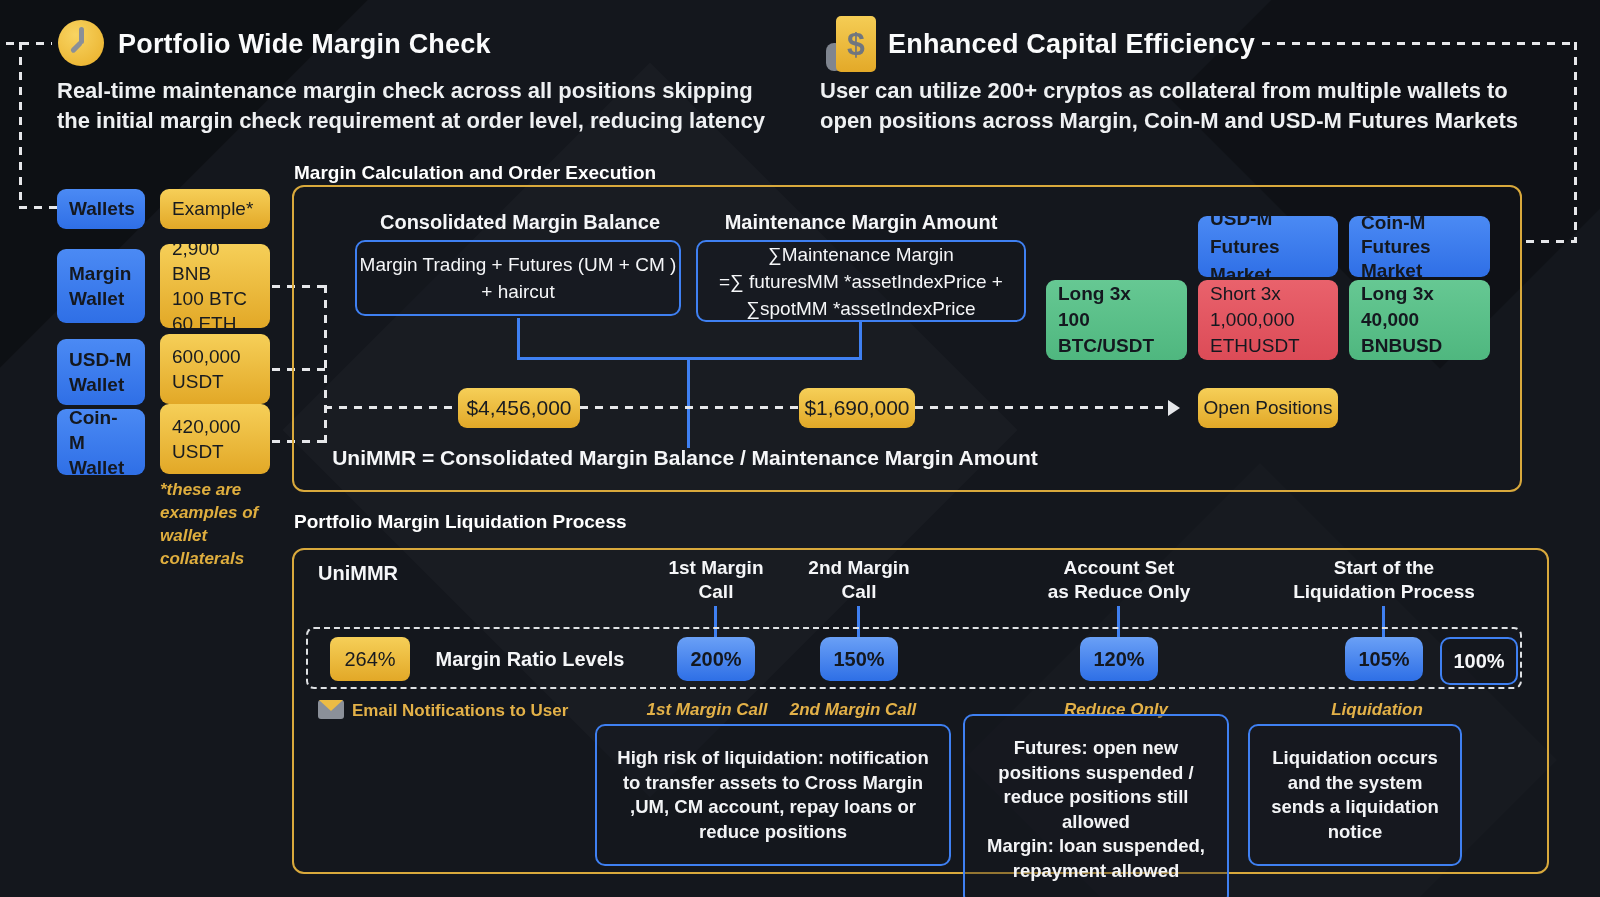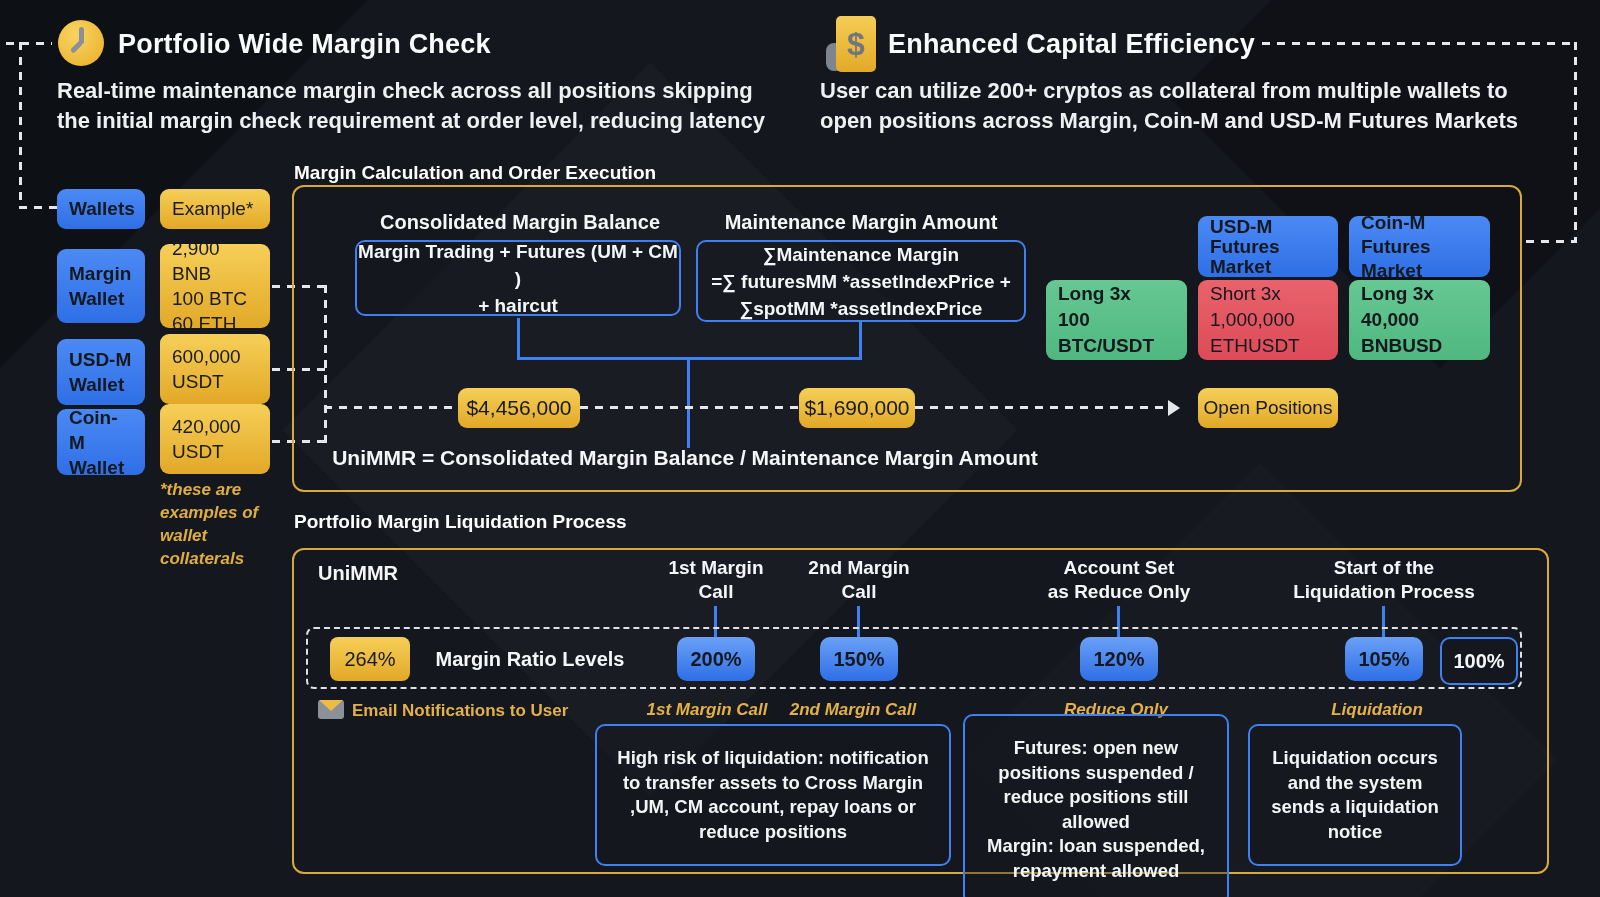--- a/index.html
+++ b/index.html
@@ -25,21 +25,21 @@
   .box-green{background:linear-gradient(180deg,#66c893,#4fb77f);color:#14181f;border-radius:9px;font-weight:bold;}
   .box-red{background:linear-gradient(180deg,#e9626c,#dc4b57);color:#14181f;border-radius:9px;font-weight:normal;}
   .pad{padding:8px 12px;display:flex;flex-direction:column;justify-content:center;}
   .center{display:flex;align-items:center;justify-content:center;text-align:center;}
   .outline-blue{border:2px solid #3f80f2;border-radius:10px;background:rgba(20,24,31,0.35);}
   .outline-gold{border:2px solid #d9a93c;border-radius:12px;}
   .gold-text{color:#ffffff;font-weight:bold;}
   .h1{font-size:27px;font-weight:bold;letter-spacing:.2px;color:#fafbfc;}
   .body-text{font-size:22px;font-weight:600;line-height:30px;color:#eef0f2;}
   .heading{font-size:20px;font-weight:bold;color:#f5f6f8;}
-  .formula{font-size:19px;font-weight:bold;line-height:27px;color:#f5f6f8;}
+  .formula{font-size:19px;font-weight:normal;line-height:27px;color:#f5f6f8;}
   .pill-val{font-size:21px;}
   .stage-label{font-size:19px;font-weight:bold;line-height:24px;color:#f5f6f8;text-align:center;}
   .tag{font-size:17px;font-weight:bold;font-style:italic;color:#e3b148;text-align:center;}
   .note{font-size:18.5px;font-weight:bold;line-height:24.5px;color:#f3f4f6;text-align:center;padding:20px 10px;}
   .arrow-r{width:0;height:0;border-top:8px solid transparent;border-bottom:8px solid transparent;border-left:12px solid #e6e7ea;}
 </style>
 </head>
 <body>
 
 <div id="stage">
@@ -131,21 +131,21 @@
 
   <div class="abs dash-h" style="left:324px;top:406px;width:134px;"></div>
   <div class="abs box-yellow center pill-val" style="left:458px;top:388px;width:122px;height:40px;">$4,456,000</div>
   <div class="abs dash-h" style="left:580px;top:406px;width:219px;"></div>
   <div class="abs box-yellow center pill-val" style="left:799px;top:388px;width:116px;height:40px;">$1,690,000</div>
   <div class="abs dash-h" style="left:915px;top:406px;width:253px;"></div>
   <div class="abs arrow-r" style="left:1168px;top:400px;"></div>
 
   <div class="abs" style="left:330px;top:446px;width:710px;text-align:center;font-size:21px;font-weight:bold;color:#f5f6f8;">UniMMR = Consolidated Margin Balance / Maintenance Margin Amount</div>
 
-  <div class="abs box-blue pad" style="left:1198px;top:216px;width:140px;height:61px;font-size:19px;line-height:20px;box-sizing:border-box;">
+  <div class="abs box-blue pad" style="left:1198px;top:216px;width:140px;height:61px;font-size:19px;line-height:28px;box-sizing:border-box;">
     <span>USD-M Futures Market</span>
   </div>
   <div class="abs box-blue pad" style="left:1349px;top:216px;width:141px;height:61px;font-size:19px;line-height:24px;box-sizing:border-box;">
     <span>Coin-M Futures Market</span>
   </div>
 
   <div class="abs box-green pad" style="left:1046px;top:280px;width:141px;height:80px;font-size:19px;line-height:26px;box-sizing:border-box;">
     <span class="pre">Long 3x
 100
 BTC/USDT</span>

